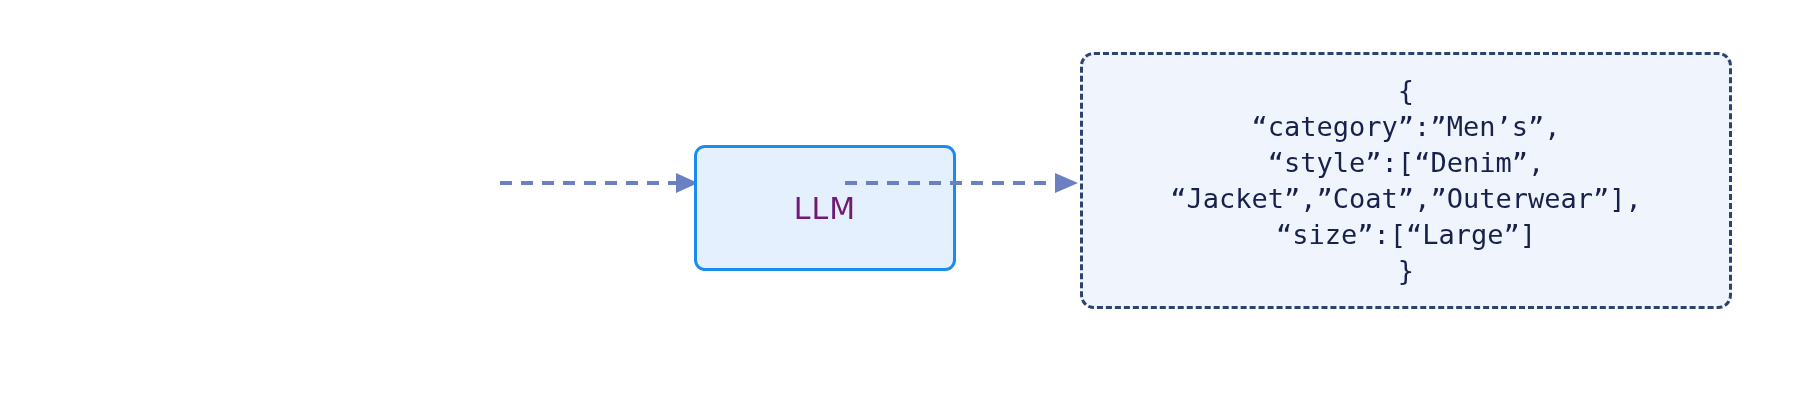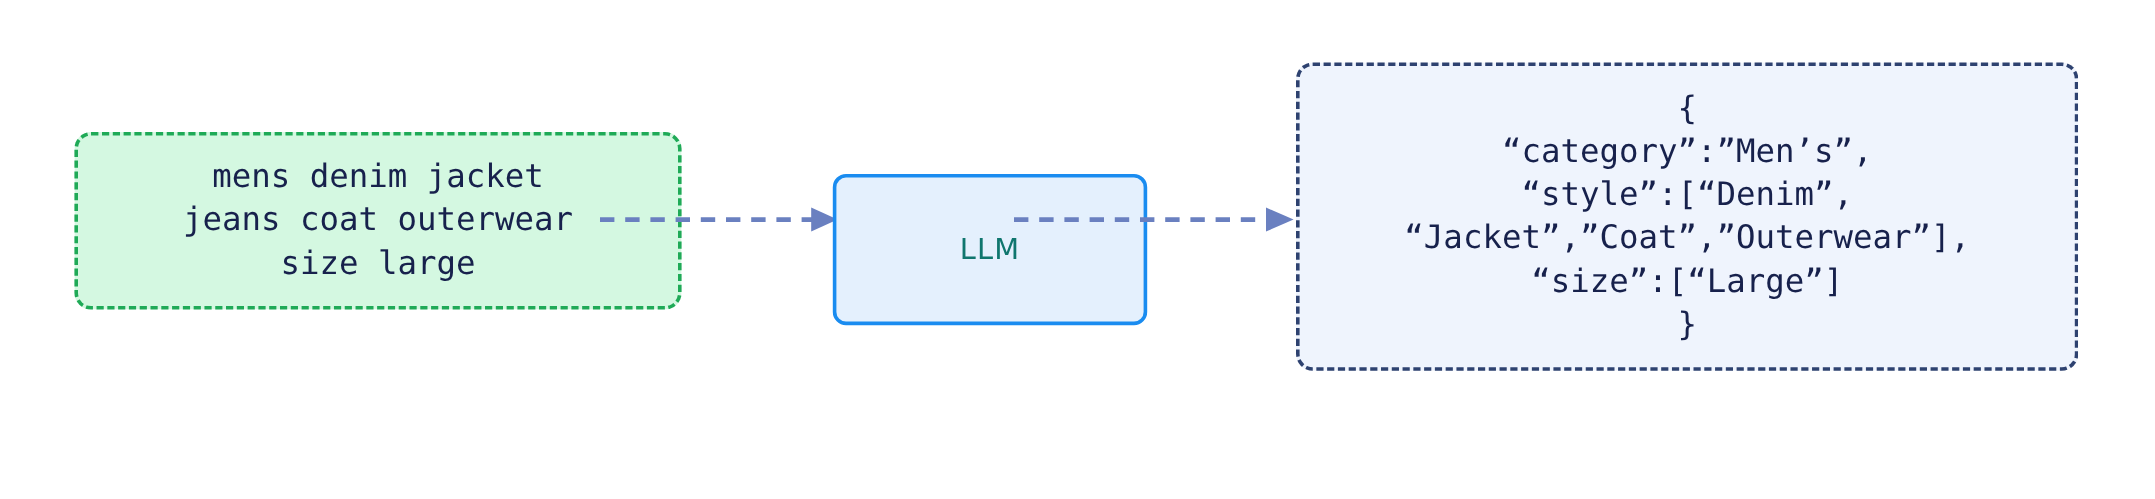--- a/index.html
+++ b/index.html
@@ -54,22 +54,22 @@
     box-sizing: border-box;
     background: #e4f0fd;
     border: 3px solid #1a8cf0;
     border-radius: 11px;
     display: flex;
     align-items: center;
     justify-content: center;
   }
   #llm-label {
     font-family: "DejaVu Sans", sans-serif;
-    font-size: 24px;
-    color: #0f766e;
+    font-size: 30px;
+    color: #701a75;
     letter-spacing: 1px;
   }
 
   
   #output-box {
     position: absolute;
     left: 1080px;
     top: 52px;
     width: 652px;
     height: 257px;
@@ -99,25 +99,20 @@
   .arrow svg { display: block; overflow: visible; }
 
   #arrow-input-to-llm { left: 500px; top: 171px; width: 200px; }
   #arrow-llm-to-output { left: 845px; top: 171px; width: 240px; }
 </style>
 </head>
 <body>
 
 <div id="canvas">
 
-  <div id="input-box">
-    <div id="input-text">mens denim jacket
-jeans coat outerwear
-size large</div>
-  </div>
 
   <div class="arrow" id="arrow-input-to-llm">
     <svg width="200" height="24" viewBox="0 0 200 24">
       <line x1="0" y1="12" x2="178" y2="12" stroke="#6a80c0" stroke-width="4" stroke-dasharray="12 9" stroke-linecap="butt"></line>
       <polygon points="176,2 198,12 176,22" fill="#6a80c0"></polygon>
     </svg>
   </div>
 
   <div id="llm-box">
     <div id="llm-label">LLM</div>

